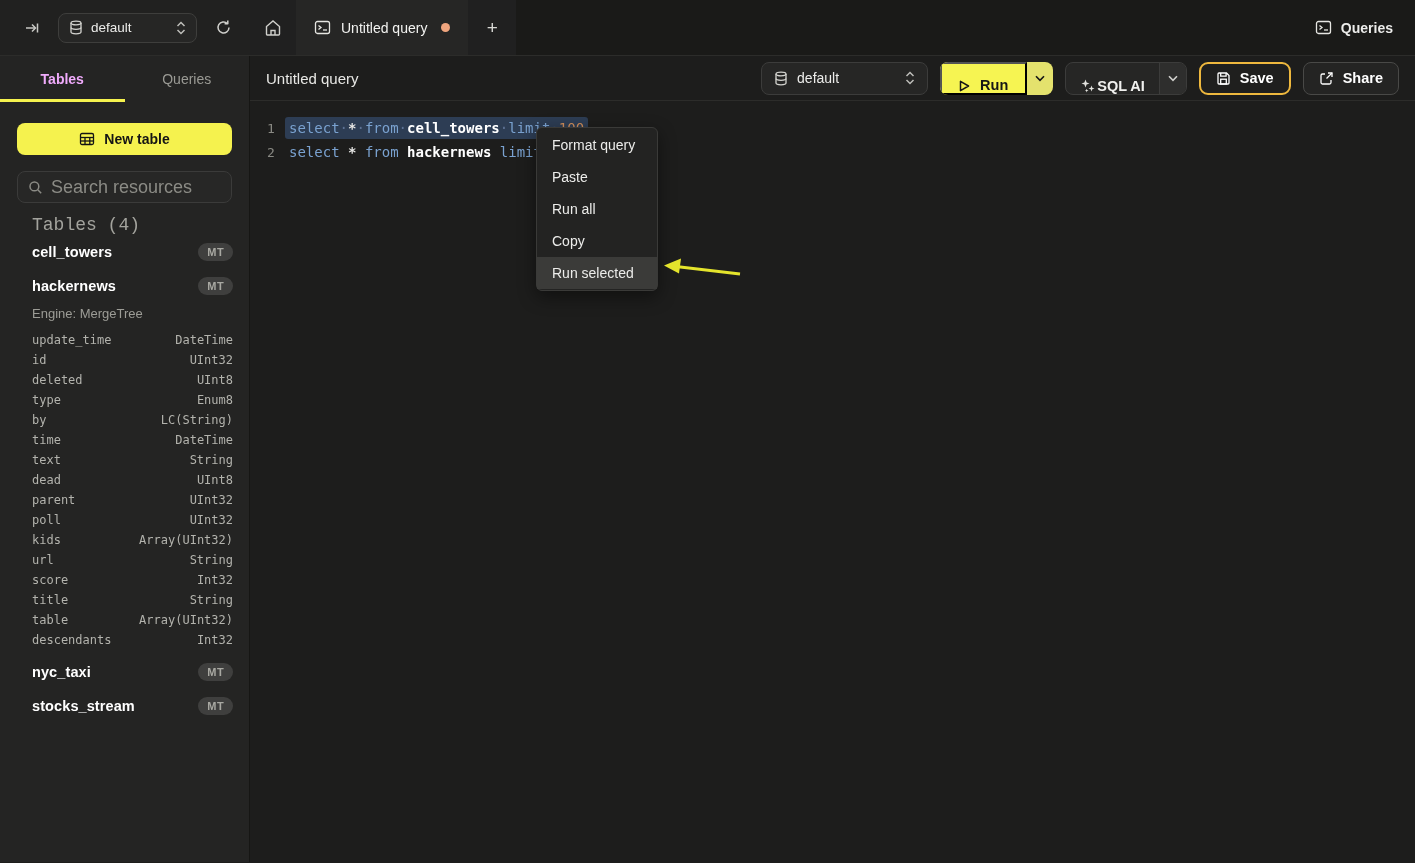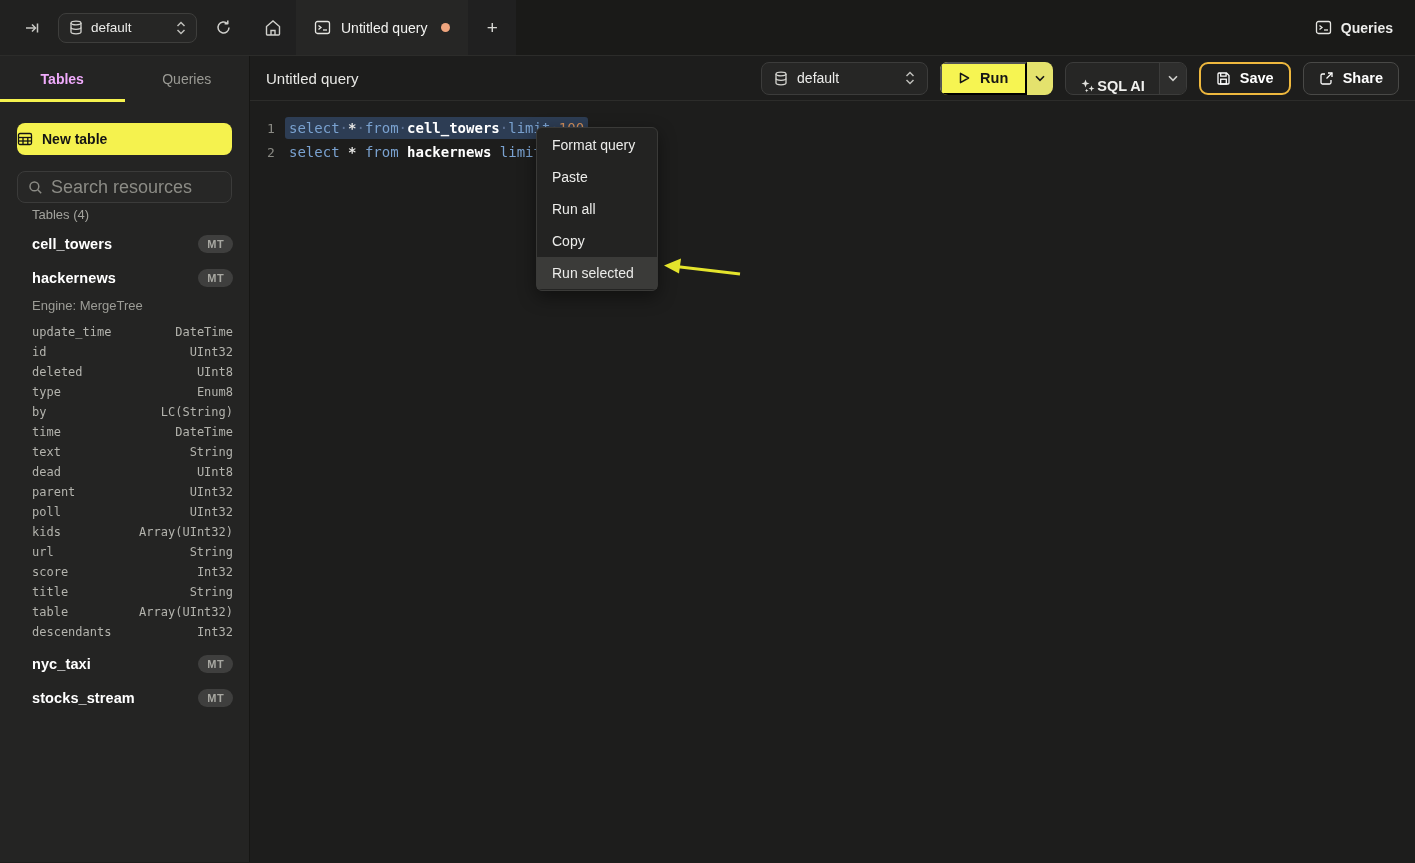--- a/index.html
+++ b/index.html
@@ -29,42 +29,42 @@
 
   
   .main-row { display:flex; height:806px; }
 
   
   .sidebar { width:250px; flex:0 0 250px; background:#242423; border-right:1px solid #161614; display:flex; flex-direction:column; }
   .side-tabs { height:46px; display:flex; flex:0 0 46px; position:relative; }
   .side-tab { flex:1; display:flex; align-items:center; justify-content:center; font-size:14px; color:#9a9a94; cursor:pointer; position:relative; background:none; border:none; font-family:inherit; }
   .side-tab.active { color:#f0abfc; font-weight:600; }
   .side-tab.active::after { content:""; position:absolute; left:0; right:0; bottom:0; height:3px; background:#f5f24e; }
-  .new-table-btn { margin:21px 17px 16px; height:32px; background:#f5f24e; color:#141414; border:none; border-radius:8px; font-size:14px; font-weight:600; display:flex; align-items:center; gap:9px; cursor:pointer; font-family:inherit; }
+  .new-table-btn { margin:21px 17px 16px; height:32px; background:#f5f24e; color:#141414; border:none; border-radius:8px; font-size:14px; font-weight:600; display:flex; align-items:center; justify-content:center; gap:9px; cursor:pointer; font-family:inherit; }
   .search-box { margin:0 17px; height:32px; border:1px solid #3b3b3a; border-radius:8px; background:#272726; display:flex; align-items:center; gap:8px; padding:0 10px; }
   .search-box input { background:transparent; border:none; outline:none; color:#ececea; font-size:18px; width:100%; font-family:inherit; }
   .search-box input::placeholder { color:#8b8b85; }
-  .section-label { margin:4px 17px 2px 32px; font-size:13px; color:#a3a39d; height:18px; }
+  .section-label { margin:12px 17px 2px 32px; font-size:18px; color:#a3a39d; height:18px;font-family:Liberation Mono, monospace; }
   .table-row { height:34px; display:flex; align-items:center; padding:0 16px 0 32px; cursor:pointer; }
   .table-name { font-size:14.5px; color:#ffffff; font-weight:600; flex:1; letter-spacing:.1px; }
   .mt-badge { background:#3f3f3e; color:#a8a8a2; border-radius:10px; font-size:11px; font-weight:600; padding:3px 9px; letter-spacing:.4px; }
   .engine-line { padding:3px 16px 6px 32px; font-size:13px; color:#9c9c96; }
   .col-row { height:20px; display:flex; align-items:flex-end; padding:0 16px 0 32px; font-family:"DejaVu Sans Mono", monospace; font-size:12px; color:#b3b3ad; }
   .col-name { flex:1; }
   .col-type { text-align:right; }
   .tbl-gap { height:8px; }
 
   
   .content { flex:1; display:flex; flex-direction:column; background:#1d1d1c; }
   .content-header { height:45px; flex:0 0 45px; display:flex; align-items:center; padding:0 16px; border-bottom:1px solid #2c2c2a; gap:12px; }
   .page-title { font-size:15px; color:#e8e8e5; font-weight:400; margin-right:auto; }
   .hdr-db-select { width:167px; height:33px; background:#262625; border:1px solid #3c3c3b; border-radius:8px; display:flex; align-items:center; gap:9px; padding:0 12px; cursor:pointer; }
   .hdr-db-select .lbl { font-size:14px; color:#ececea; flex:1; }
   .run-btn { display:flex; height:33px; border:none; padding:0; border-radius:8px; overflow:hidden; cursor:pointer; background:none; }
-  .run-main { background:#f6f452; display:flex; align-items:center; gap:9px; padding:0 17px 0 15px; font-size:14.5px; font-weight:600; color:#161616; font-family:inherit; }
+  .run-main { background:#f6f452; display:flex; align-items:flex-end; gap:9px; padding:0 17px 0 15px; font-size:14.5px; font-weight:600; color:#161616; font-family:inherit; }
   .run-caret { background:#e4e26d; width:26px; display:flex; align-items:center; justify-content:center; }
   .sqlai-btn { display:flex; height:33px; border:1px solid #3c3c3b; border-radius:8px; overflow:hidden; cursor:pointer; background:#262625; padding:0; }
   .sqlai-main { display:flex; align-items:flex-end; gap:1px; padding:0 14px; font-size:14.5px; font-weight:600; color:#f0f0ee; }
   .sqlai-caret { width:27px; display:flex; align-items:center; justify-content:center; border-left:1px solid #3c3c3b; background:#2e2e2d; }
   .save-btn { height:33px; display:flex; align-items:center; gap:9px; padding:0 15px; background:#1f1f1e; border:2px solid #eeb83e; border-radius:9px; color:#ffffff; font-size:14.5px; font-weight:600; cursor:pointer; font-family:inherit; }
   .share-btn { height:33px; display:flex; align-items:center; gap:9px; padding:0 15px; background:#242423; border:1px solid #494947; border-radius:8px; color:#ffffff; font-size:14.5px; font-weight:600; cursor:pointer; font-family:inherit; }
 
   
   .editor { flex:1; padding-top:15px; position:relative; font-family:"DejaVu Sans Mono", monospace; }
   .code-line { display:flex; height:24px; align-items:center; }

